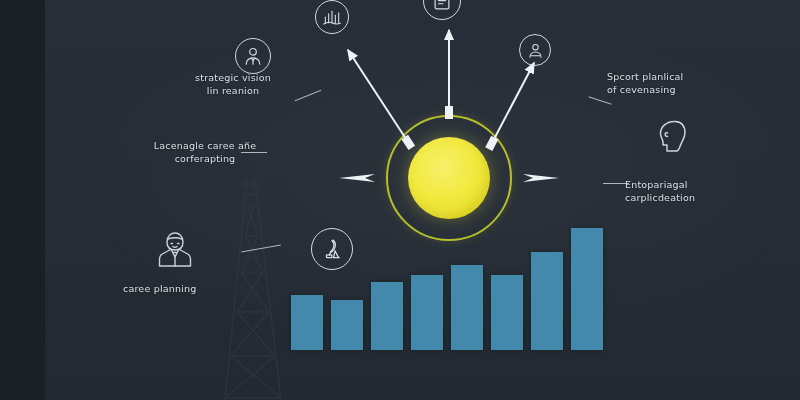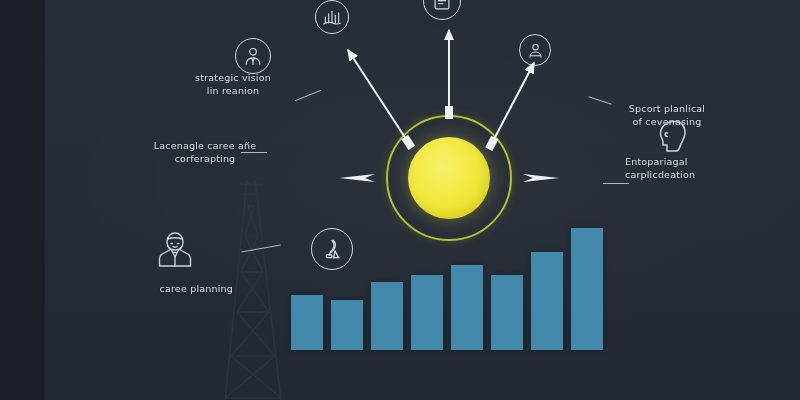--- a/index.html
+++ b/index.html
@@ -240,25 +240,25 @@
       <path d="M22 29 L22 38"></path>
       <path d="M20.5 24.5 L23.5 24.5"></path>
     </g>
   </svg>
 
   <div id="labels">
       <div class="label" style="left: 128px; top: 72px; width: 120px; text-align: center;">strategic vision
 lin reanion</div>
       <div class="label" style="left: 95px; top: 140px; width: 130px; text-align: center;">Lacenagle caree añe
 corferapting</div>
-      <div class="label" style="left: 562px; top: 103px; width: 120px; text-align: center;">Spcort planlical
+      <div class="label" style="left: 562px; top: 71px; width: 120px; text-align: left;">Spcort planlical
 of cevenasing</div>
-      <div class="label" style="left: 580px; top: 156px; width: 120px; text-align: left;">Entopariagal
+      <div class="label" style="left: 580px; top: 179px; width: 120px; text-align: left;">Entopariagal
 carplicdeation</div>
-      <div class="label" style="left: 78px; top: 283px; width: 110px; text-align: right;">caree planning</div>
+      <div class="label" style="left: 78px; top: 283px; width: 110px; text-align: left;">caree planning</div>
     </div>
   <div id="ticks">
       <div class="tick" style="left: 249px; top: 95px; width: 28px; transform: rotate(-22deg);"></div>
       <div class="tick" style="left: 196px; top: 152px; width: 26px; transform: rotate(0deg);"></div>
       <div class="tick" style="left: 543px; top: 100px; width: 24px; transform: rotate(18deg);"></div>
       <div class="tick" style="left: 558px; top: 183px; width: 26px; transform: rotate(0deg);"></div>
       <div class="tick" style="left: 196px; top: 248px; width: 40px; transform: rotate(-10deg);"></div>
     </div>
 
 </div>

